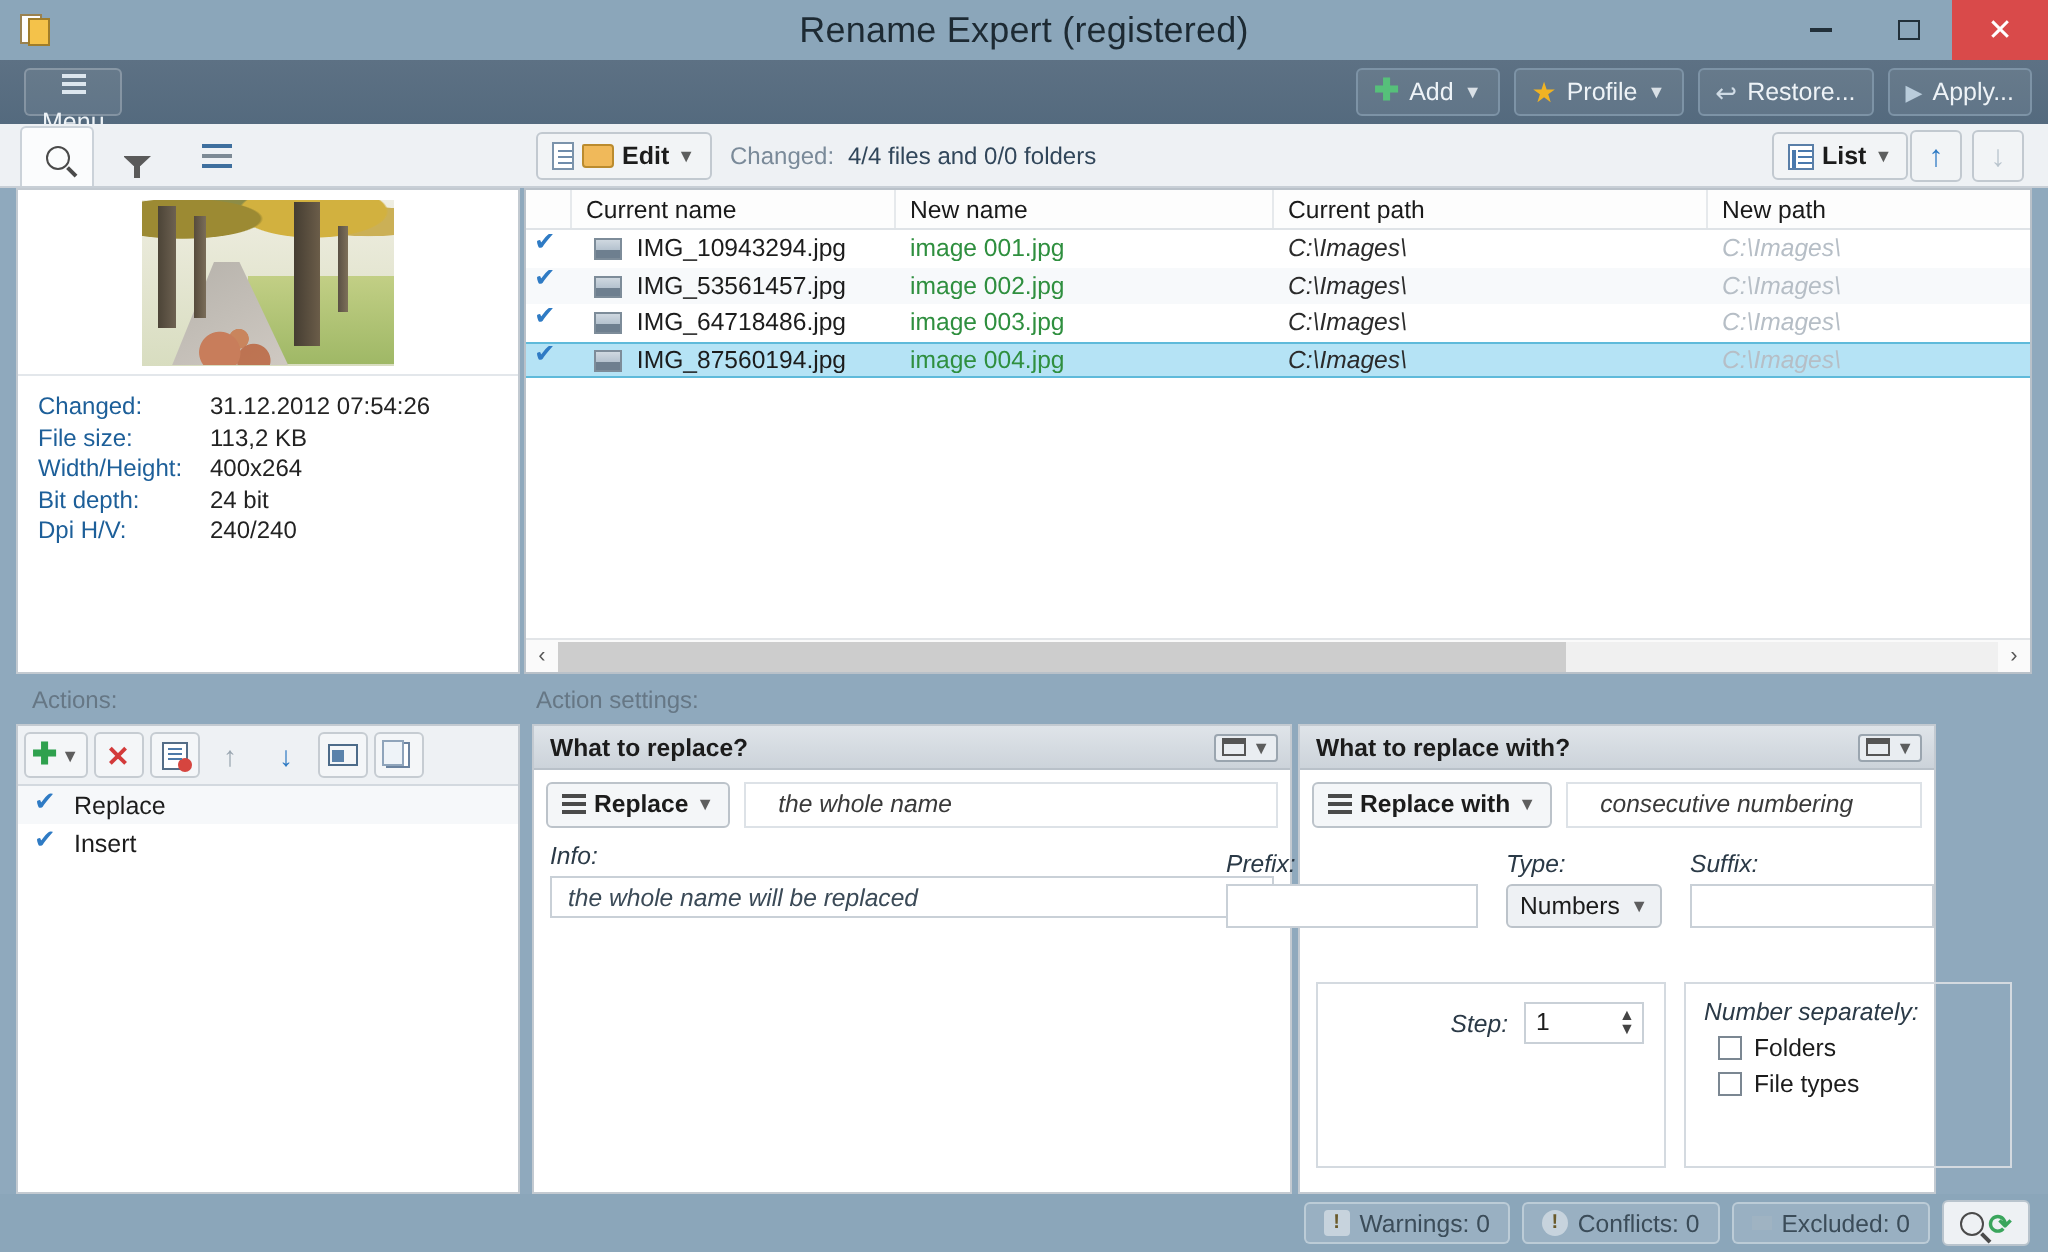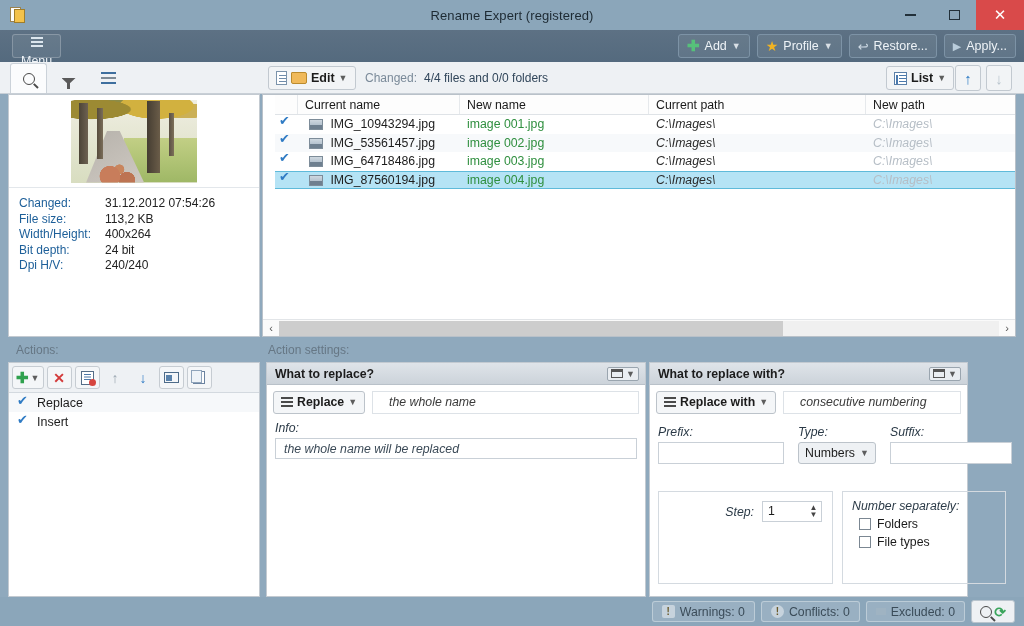--- a/index.html
+++ b/index.html
@@ -15,21 +15,21 @@
 
   
   .titlebar { position:absolute; left:0; top:0; width:1024px; height:30px;
       background:#8ba6ba; display:flex; align-items:center; }
   .tb-icon { width:18px; height:18px; margin-left:9px; position:relative; }
   .tb-icon .pg { position:absolute; left:1px; top:1px; width:11px; height:15px;
       background:#fdfdfd; border:1px solid #9a8250; }
   .tb-icon .pg2 { position:absolute; left:5px; top:3px; width:11px; height:14px;
       background:#f4c24a; border:1px solid #a07d2a; }
   .tb-title { position:absolute; left:0; width:1024px; text-align:center;
-      font-size:13px; color:#1d2a33; letter-spacing:.1px; }
+      font-size:18px; color:#1d2a33; letter-spacing:.1px; }
   .wbtns { position:absolute; right:0; top:0; height:30px; display:flex; }
   .wbtn { width:44px; height:30px; display:flex; align-items:center; justify-content:center;
       color:#1d2a33; font-size:13px; }
   .wbtn.close { background:#d94a4a; color:#fff; width:48px; font-size:15px; }
   .glyph-min { width:11px; height:1.5px; background:#22303a; }
   .glyph-max { width:11px; height:10px; border:1.5px solid #22303a; }
 
   
   .ribbon { position:absolute; left:0; top:30px; width:1024px; height:32px;
       background:linear-gradient(#5d7184,#546a7e); display:flex; align-items:center; }
@@ -145,21 +145,21 @@
   .cp-ic:before{content:'';position:absolute;left:-3px;top:-2px;width:9px;height:11px;
       background:#eef3f8;border:1px solid #8fa4bb;}
   .act-item { height:19px; display:flex; align-items:center; gap:7px; padding-left:9px; font-size:12.5px; }
   .act-item:nth-child(2){ background:#f6f8fa; }
   .chk { width:12px; height:12px; display:inline-block; position:relative; }
   .chk:after { content:'✔'; position:absolute; left:-1px; top:-4px; font-size:13px; color:#2f7bc4; }
   .chkbox { width:12px;height:12px;border:1px solid #7b8792;background:#fff;display:inline-block; }
 
   
   .listpane { position:absolute; left:262px; top:94px; width:754px; height:243px;
-      background:#fff; border:1px solid #b9c1c9;padding-left:12px; }
+      background:#fff; border:1px solid #b9c1c9; }
   .hdr { display:flex; height:20px; background:#fdfdfd; border-bottom:1px solid #dfe3e7;
       font-size:12.3px; color:#1a1a1a; }
   .hdr div { padding:3px 0 0 7px; border-right:1px solid #e6e9ec; }
   .c0 { width:23px; padding-left:0 !important; }
   .c1 { width:162px; } .c2 { width:189px; } .c3 { width:217px; } .c4 { flex:1; border-right:none !important; }
   .row { display:flex; height:18.6px; font-size:12.3px; align-items:center; }
   .row.alt { background:#f7f9fb; }
   .row.sel { background:#b5e3f5; border-top:1px solid #5fbada; border-bottom:1px solid #5fbada; }
   .row > div { padding-left:7px; overflow:hidden; white-space:nowrap; }
   .rowchk { width:23px; padding-left:5px !important; }
@@ -189,21 +189,21 @@
   .wsq { width:12px; height:9px; border:1.4px solid #555; border-top-width:3px; display:block; }
   .pnl-row { height:30px; display:flex; align-items:center; gap:0; padding:4px 6px 0 6px; }
   .combo { height:23px; display:flex; align-items:center; gap:4px; padding:0 7px;
       background:#f4f6f8; border:1px solid #bcc3ca; border-radius:3px; font-weight:bold; font-size:12.3px; }
   .combo .ham i { background:#4a4a4a; }
   .txtfield { flex:1; height:23px; margin-left:7px; background:#fff; border:1px solid #dde2e7;
       display:flex; align-items:center; padding-left:16px; font-style:italic; color:#3a3a3a; font-size:12.3px; }
   .info-lbl { padding:6px 0 3px 8px; font-style:italic; color:#2b3a47; font-size:12.3px; }
   .info-box { margin:0 8px; height:21px; background:#fff; border:1px solid #c9d0d7;
       display:flex; align-items:center; padding-left:8px; font-style:italic; color:#3b4a57; font-size:12.3px; }
-  .fieldrow { display:flex; padding:10px 0 0 8px; gap:14px; }
+  .fieldrow { display:flex; padding:10px 0 0 8px; gap:14px;justify-content:flex-end; }
   .fl { font-style:italic; color:#2b3a47; font-size:12.3px; margin-bottom:3px; }
   .inp { height:22px; background:#fff; border:1px solid #c9d0d7; }
   .sel-box { height:22px; background:#eef1f4; border:1px solid #bcc3ca; border-radius:3px;
       display:flex; align-items:center; gap:5px; padding:0 6px; font-size:12.3px; }
   .grp { position:absolute; border:1px solid #d4dae0; }
   .grp1 { left:8px; top:128px; width:175px; height:93px; }
   .grp2 { left:192px; top:128px; width:164px; height:93px; }
   .grp-row { display:flex; align-items:center; justify-content:flex-end; gap:8px; padding:9px 10px 0 6px; }
   .numinp { width:60px; height:21px; background:#fff; border:1px solid #c9d0d7;
       text-align:right; padding-right:5px; line-height:19px; font-size:12.3px; }

